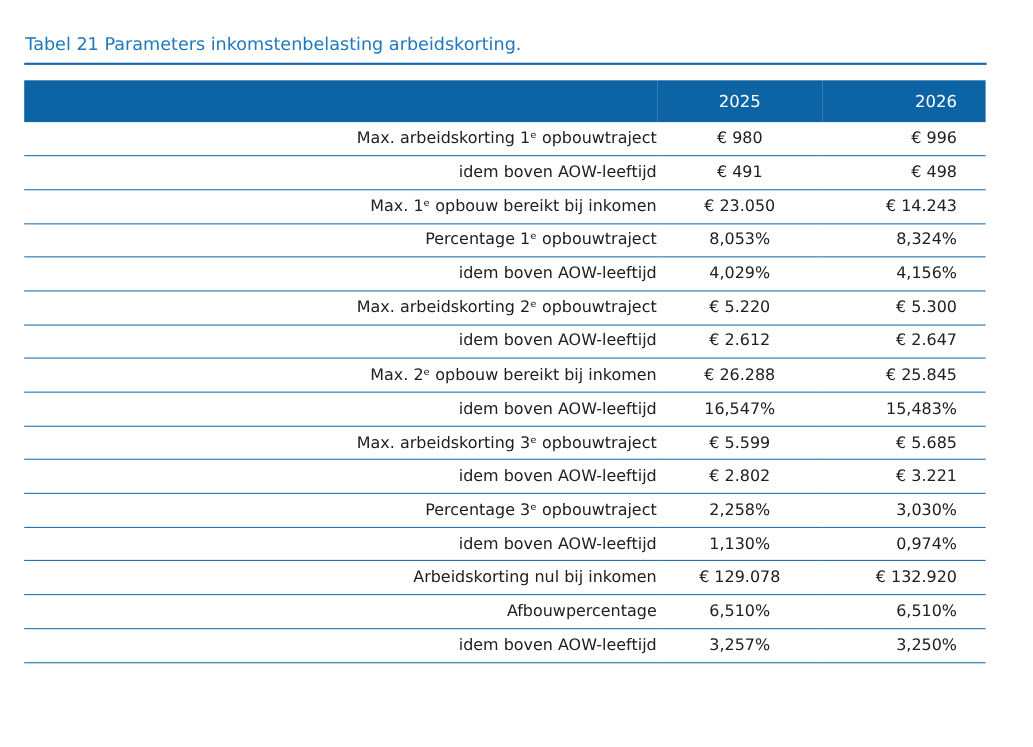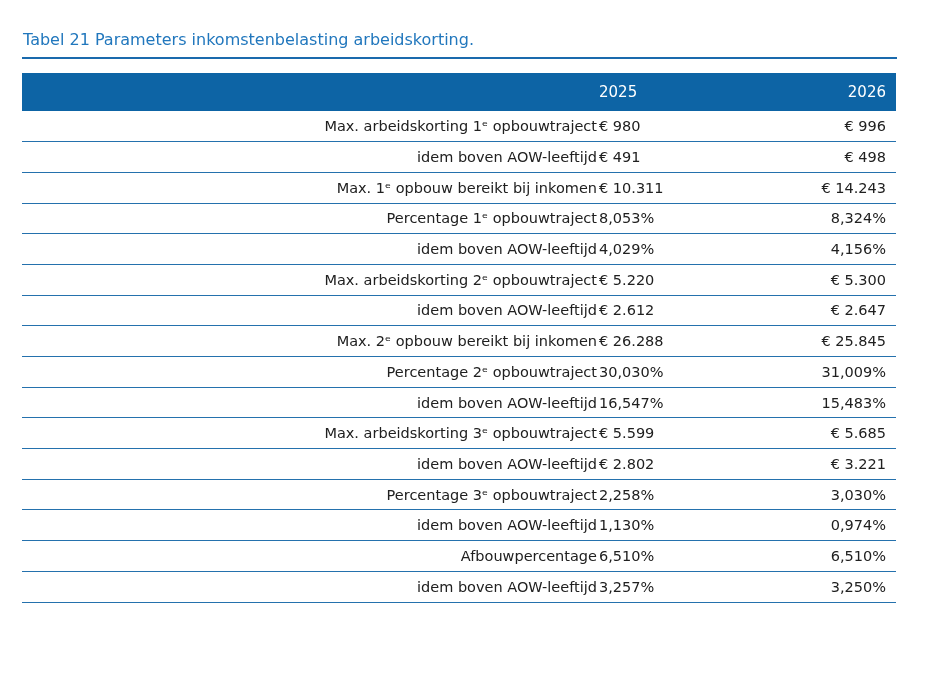--- a/index.html
+++ b/index.html
@@ -46,22 +46,22 @@
   }
   table.params td {
     box-sizing: border-box;
     height: 30.7px;
     border-bottom: 1px solid var(--row-line-color, #2471ad);
     vertical-align: middle;
     white-space: nowrap;
     overflow: hidden;
   }
   .c-label { text-align: right;  padding-left: 12px; }
-  .c-y1    { text-align: left; padding-right: 2px; }
-  .c-y2    { text-align: right; padding-right: 10px; }
+  .c-y1    { text-align: center; padding-right: 2px; }
+  .c-y2    { text-align: right; padding-right: 26px; }
   col.col-label { width: 576px; }
   col.col-y1    { width: 150px; }
   col.col-y2    { width: 148px; }
 </style>
 </head>
 <body>
 
 <div class="page">
   <div class="caption">Tabel 21 Parameters inkomstenbelasting arbeidskorting.</div>
   <div class="caption-rule"></div>
@@ -85,21 +85,21 @@
     <td class="c-y1">€ 980</td>
     <td class="c-y2">€ 996</td>
   </tr>
         <tr>
     <td class="c-label">idem boven AOW-leeftijd</td>
     <td class="c-y1">€ 491</td>
     <td class="c-y2">€ 498</td>
   </tr>
         <tr>
     <td class="c-label">Max. 1ᵉ opbouw bereikt bij inkomen</td>
-    <td class="c-y1">€ 10.311</td>
+    <td class="c-y1">€ 23.050</td>
     <td class="c-y2">€ 14.243</td>
   </tr>
         <tr>
     <td class="c-label">Percentage 1ᵉ opbouwtraject</td>
     <td class="c-y1">8,053%</td>
     <td class="c-y2">8,324%</td>
   </tr>
         <tr>
     <td class="c-label">idem boven AOW-leeftijd</td>
     <td class="c-y1">4,029%</td>
@@ -114,25 +114,20 @@
     <td class="c-label">idem boven AOW-leeftijd</td>
     <td class="c-y1">€ 2.612</td>
     <td class="c-y2">€ 2.647</td>
   </tr>
         <tr>
     <td class="c-label">Max. 2ᵉ opbouw bereikt bij inkomen</td>
     <td class="c-y1">€ 26.288</td>
     <td class="c-y2">€ 25.845</td>
   </tr>
         <tr>
-    <td class="c-label">Percentage 2ᵉ opbouwtraject</td>
-    <td class="c-y1">30,030%</td>
-    <td class="c-y2">31,009%</td>
-  </tr>
-        <tr>
     <td class="c-label">idem boven AOW-leeftijd</td>
     <td class="c-y1">16,547%</td>
     <td class="c-y2">15,483%</td>
   </tr>
         <tr>
     <td class="c-label">Max. arbeidskorting 3ᵉ opbouwtraject</td>
     <td class="c-y1">€ 5.599</td>
     <td class="c-y2">€ 5.685</td>
   </tr>
         <tr>
@@ -144,20 +139,25 @@
     <td class="c-label">Percentage 3ᵉ opbouwtraject</td>
     <td class="c-y1">2,258%</td>
     <td class="c-y2">3,030%</td>
   </tr>
         <tr>
     <td class="c-label">idem boven AOW-leeftijd</td>
     <td class="c-y1">1,130%</td>
     <td class="c-y2">0,974%</td>
   </tr>
         <tr>
+    <td class="c-label">Arbeidskorting nul bij inkomen</td>
+    <td class="c-y1">€ 129.078</td>
+    <td class="c-y2">€ 132.920</td>
+  </tr>
+        <tr>
     <td class="c-label">Afbouwpercentage</td>
     <td class="c-y1">6,510%</td>
     <td class="c-y2">6,510%</td>
   </tr>
         <tr>
     <td class="c-label">idem boven AOW-leeftijd</td>
     <td class="c-y1">3,257%</td>
     <td class="c-y2">3,250%</td>
   </tr>
       </tbody>

